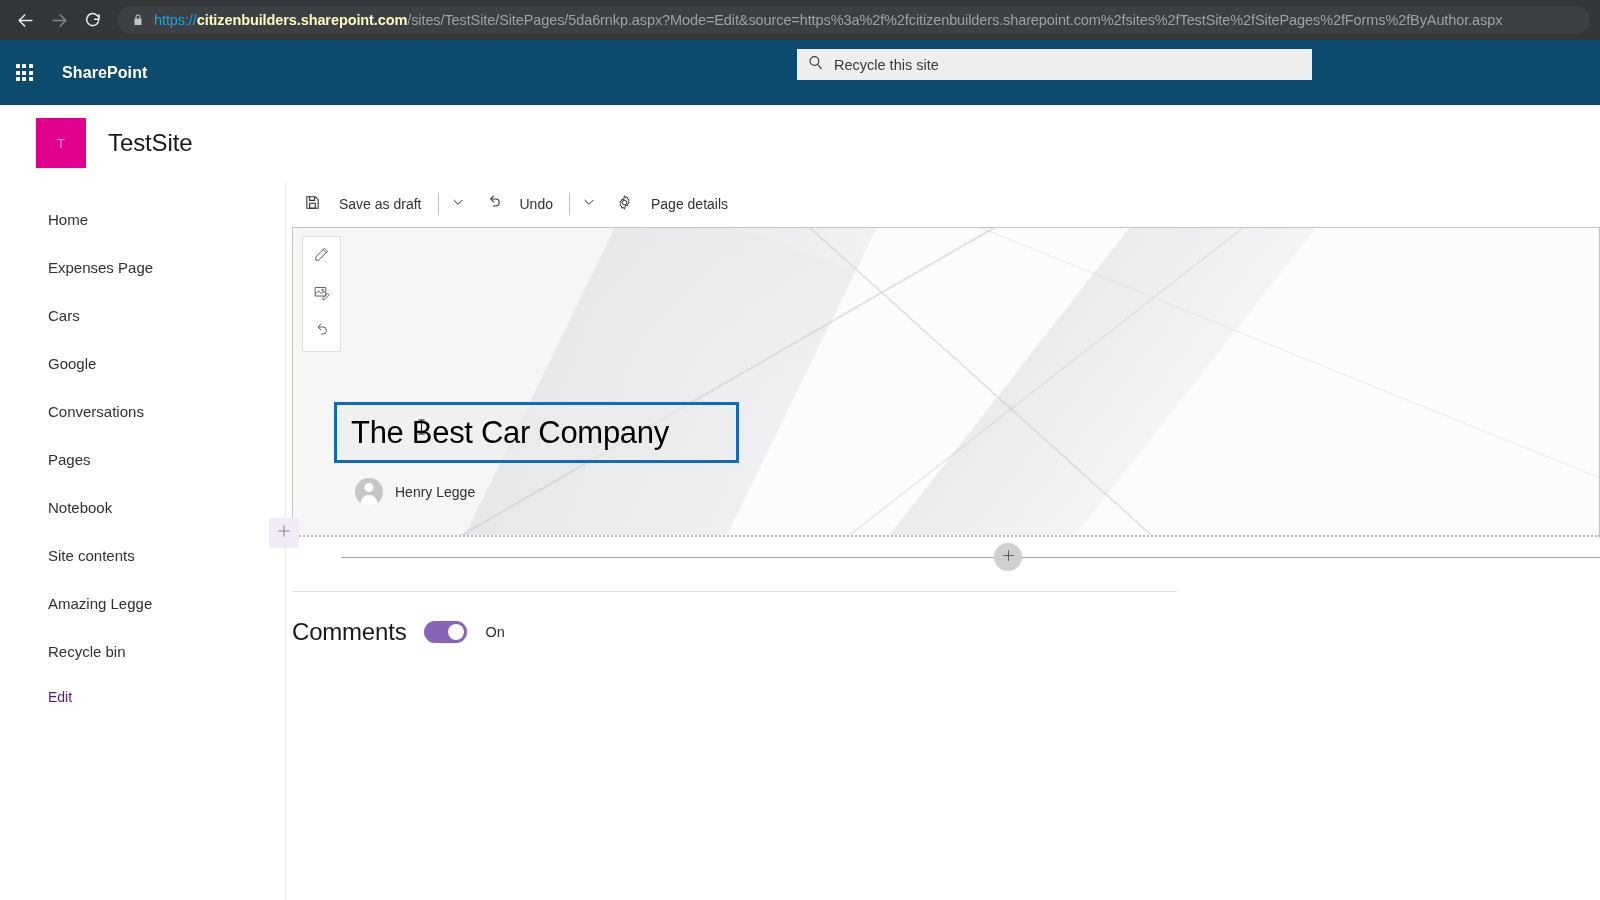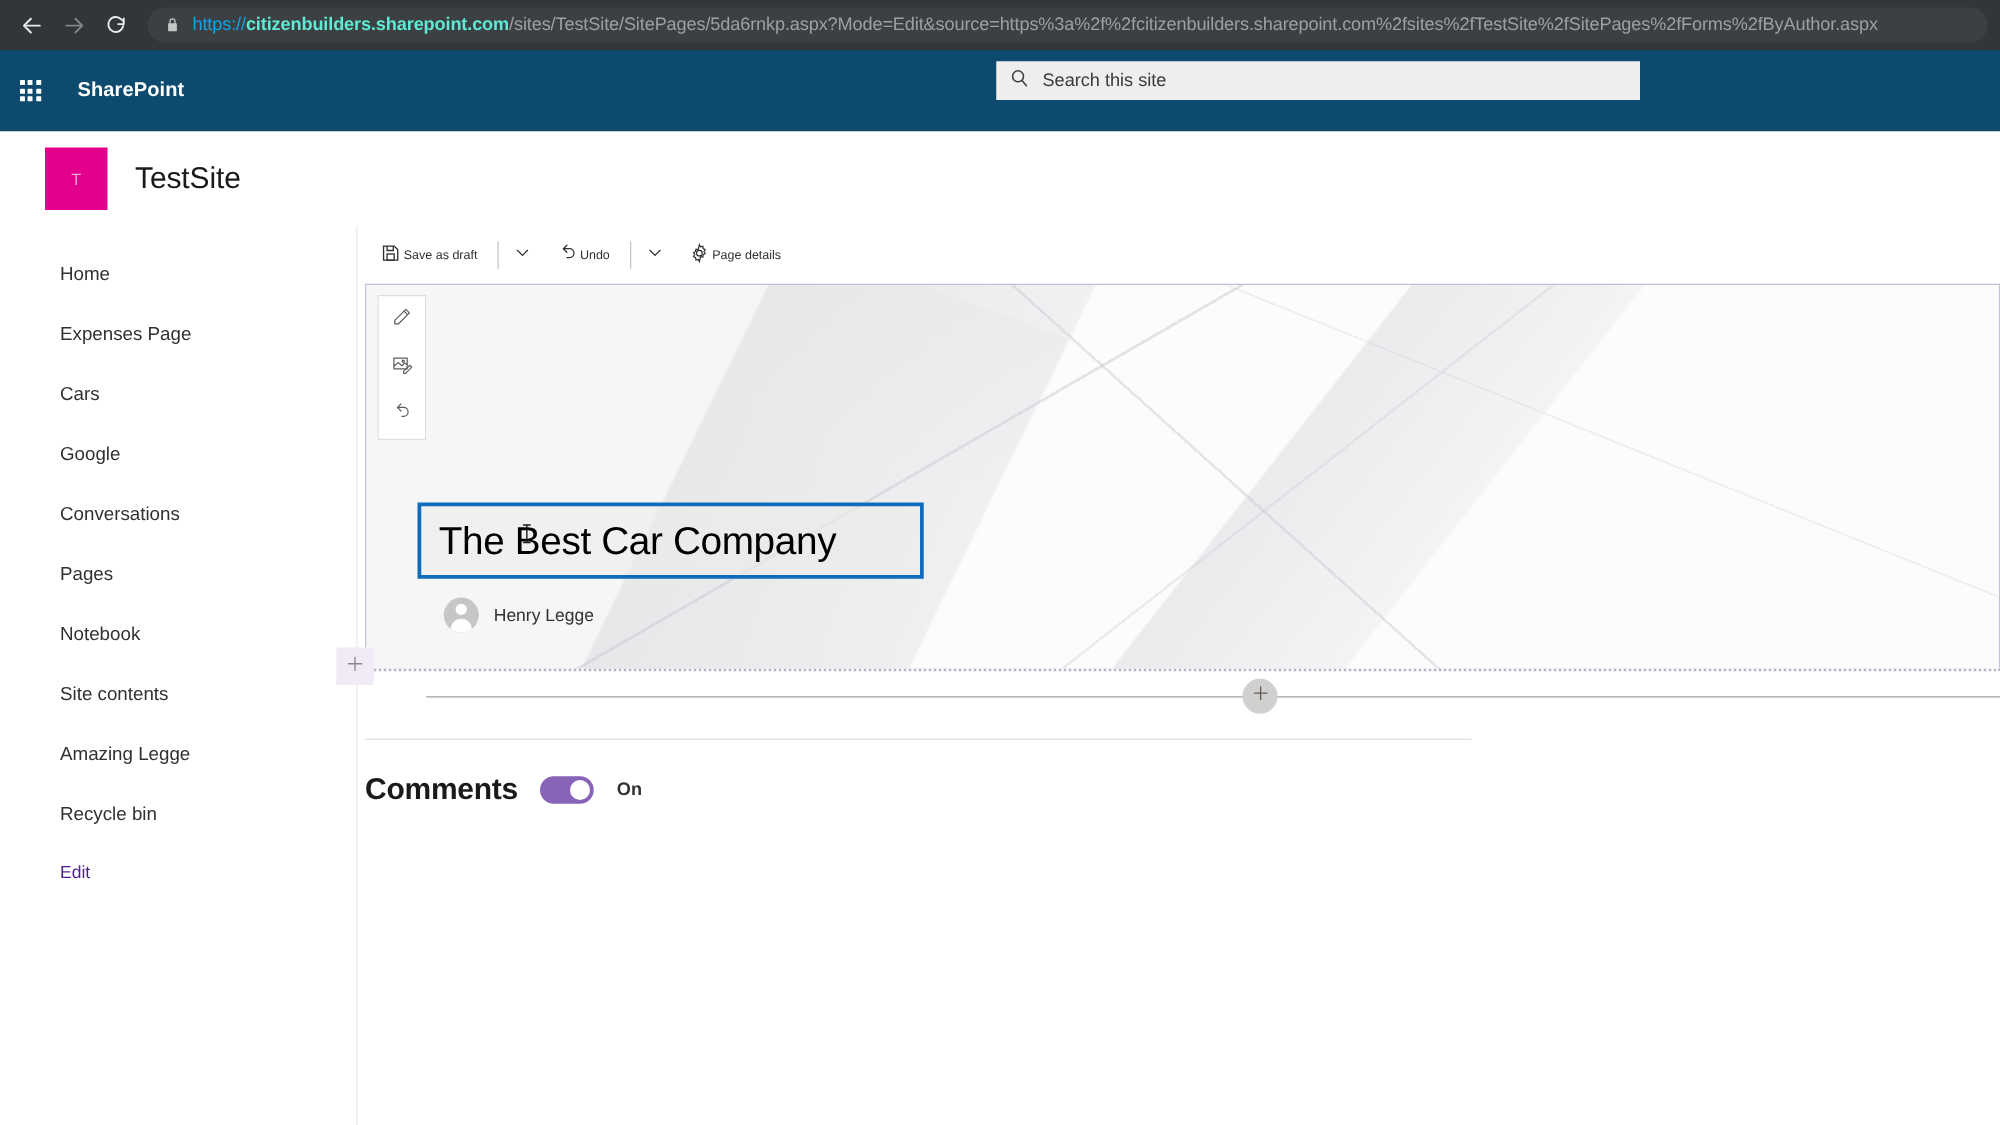--- a/index.html
+++ b/index.html
@@ -39,21 +39,21 @@
     overflow: hidden;
   }
   .lock-icon { flex: 0 0 auto; display: flex; }
   .url-text {
     font-size: 14.5px;
     color: #9aa0a6;
     white-space: nowrap;
     letter-spacing: -0.1px;
     font-family: "Liberation Sans", sans-serif;
   }
-  .url-text .host { color: #5eead4; font-weight: bold; margin-top: 16px; }
+  .url-text .host { color: #fef9c3; font-weight: bold; margin-top: 16px; }
   .url-text .scheme { color: #0ea5e9; }
 
   
   .suite-bar {
     height: 65px;
     background: #0c4a6e;
     display: flex;
     align-items: center;
     position: relative;
   }
@@ -160,26 +160,26 @@
   .command-bar {
     height: 46px;
     display: flex;
     align-items: center;
     padding-left: 6px;
     gap: 0;
   }
   .cmd-btn {
     display: flex;
     align-items: center;
-    gap: 2px;
+    gap: 18px;
     height: 38px;
     padding: 0 12px;
     cursor: pointer;
     color: #323130;
-    font-size: 10px;
+    font-size: 14px;
     white-space: nowrap;
   }
   .cmd-chev {
     width: 30px;
     height: 38px;
     display: flex;
     align-items: center;
     justify-content: center;
     cursor: pointer;
   }
@@ -366,21 +366,20 @@
     width: 885px;
     margin-left: 0px;
     margin-top: 14px;
   }
   .comments-head {
     display: flex;
     align-items: center;
     gap: 18px;
     padding-left: 0px;
     margin-top: 26px;
-    font-weight: bold;
   }
   .comments-title {
     font-size: 24px;
     color: #1b1a19;
     letter-spacing: -0.2px;
   }
   .toggle {
     width: 43px; height: 22px;
     border-radius: 11px;
     background: #8764b8;
@@ -459,21 +458,21 @@
     </span>
   </div>
   <div class="suite-brand">SharePoint</div>
   <div class="suite-search">
     <span>
       <svg width="17" height="17" viewBox="0 0 24 24" fill="none" stroke="#3b3a39" stroke-width="1.7" stroke-linecap="round">
         <circle cx="10.5" cy="10" r="6.2"></circle>
           <line x1="15.2" y1="15" x2="20" y2="20.5"></line>
       </svg>
     </span>
-    <span class="ph">Search this site</span>
+    <span class="ph">Recycle this site</span>
   </div>
 </div>
 
 <div class="site-header">
   <div class="site-logo">
     <span>T</span>
   </div>
   <div class="site-title">TestSite</div>
 </div>
 

